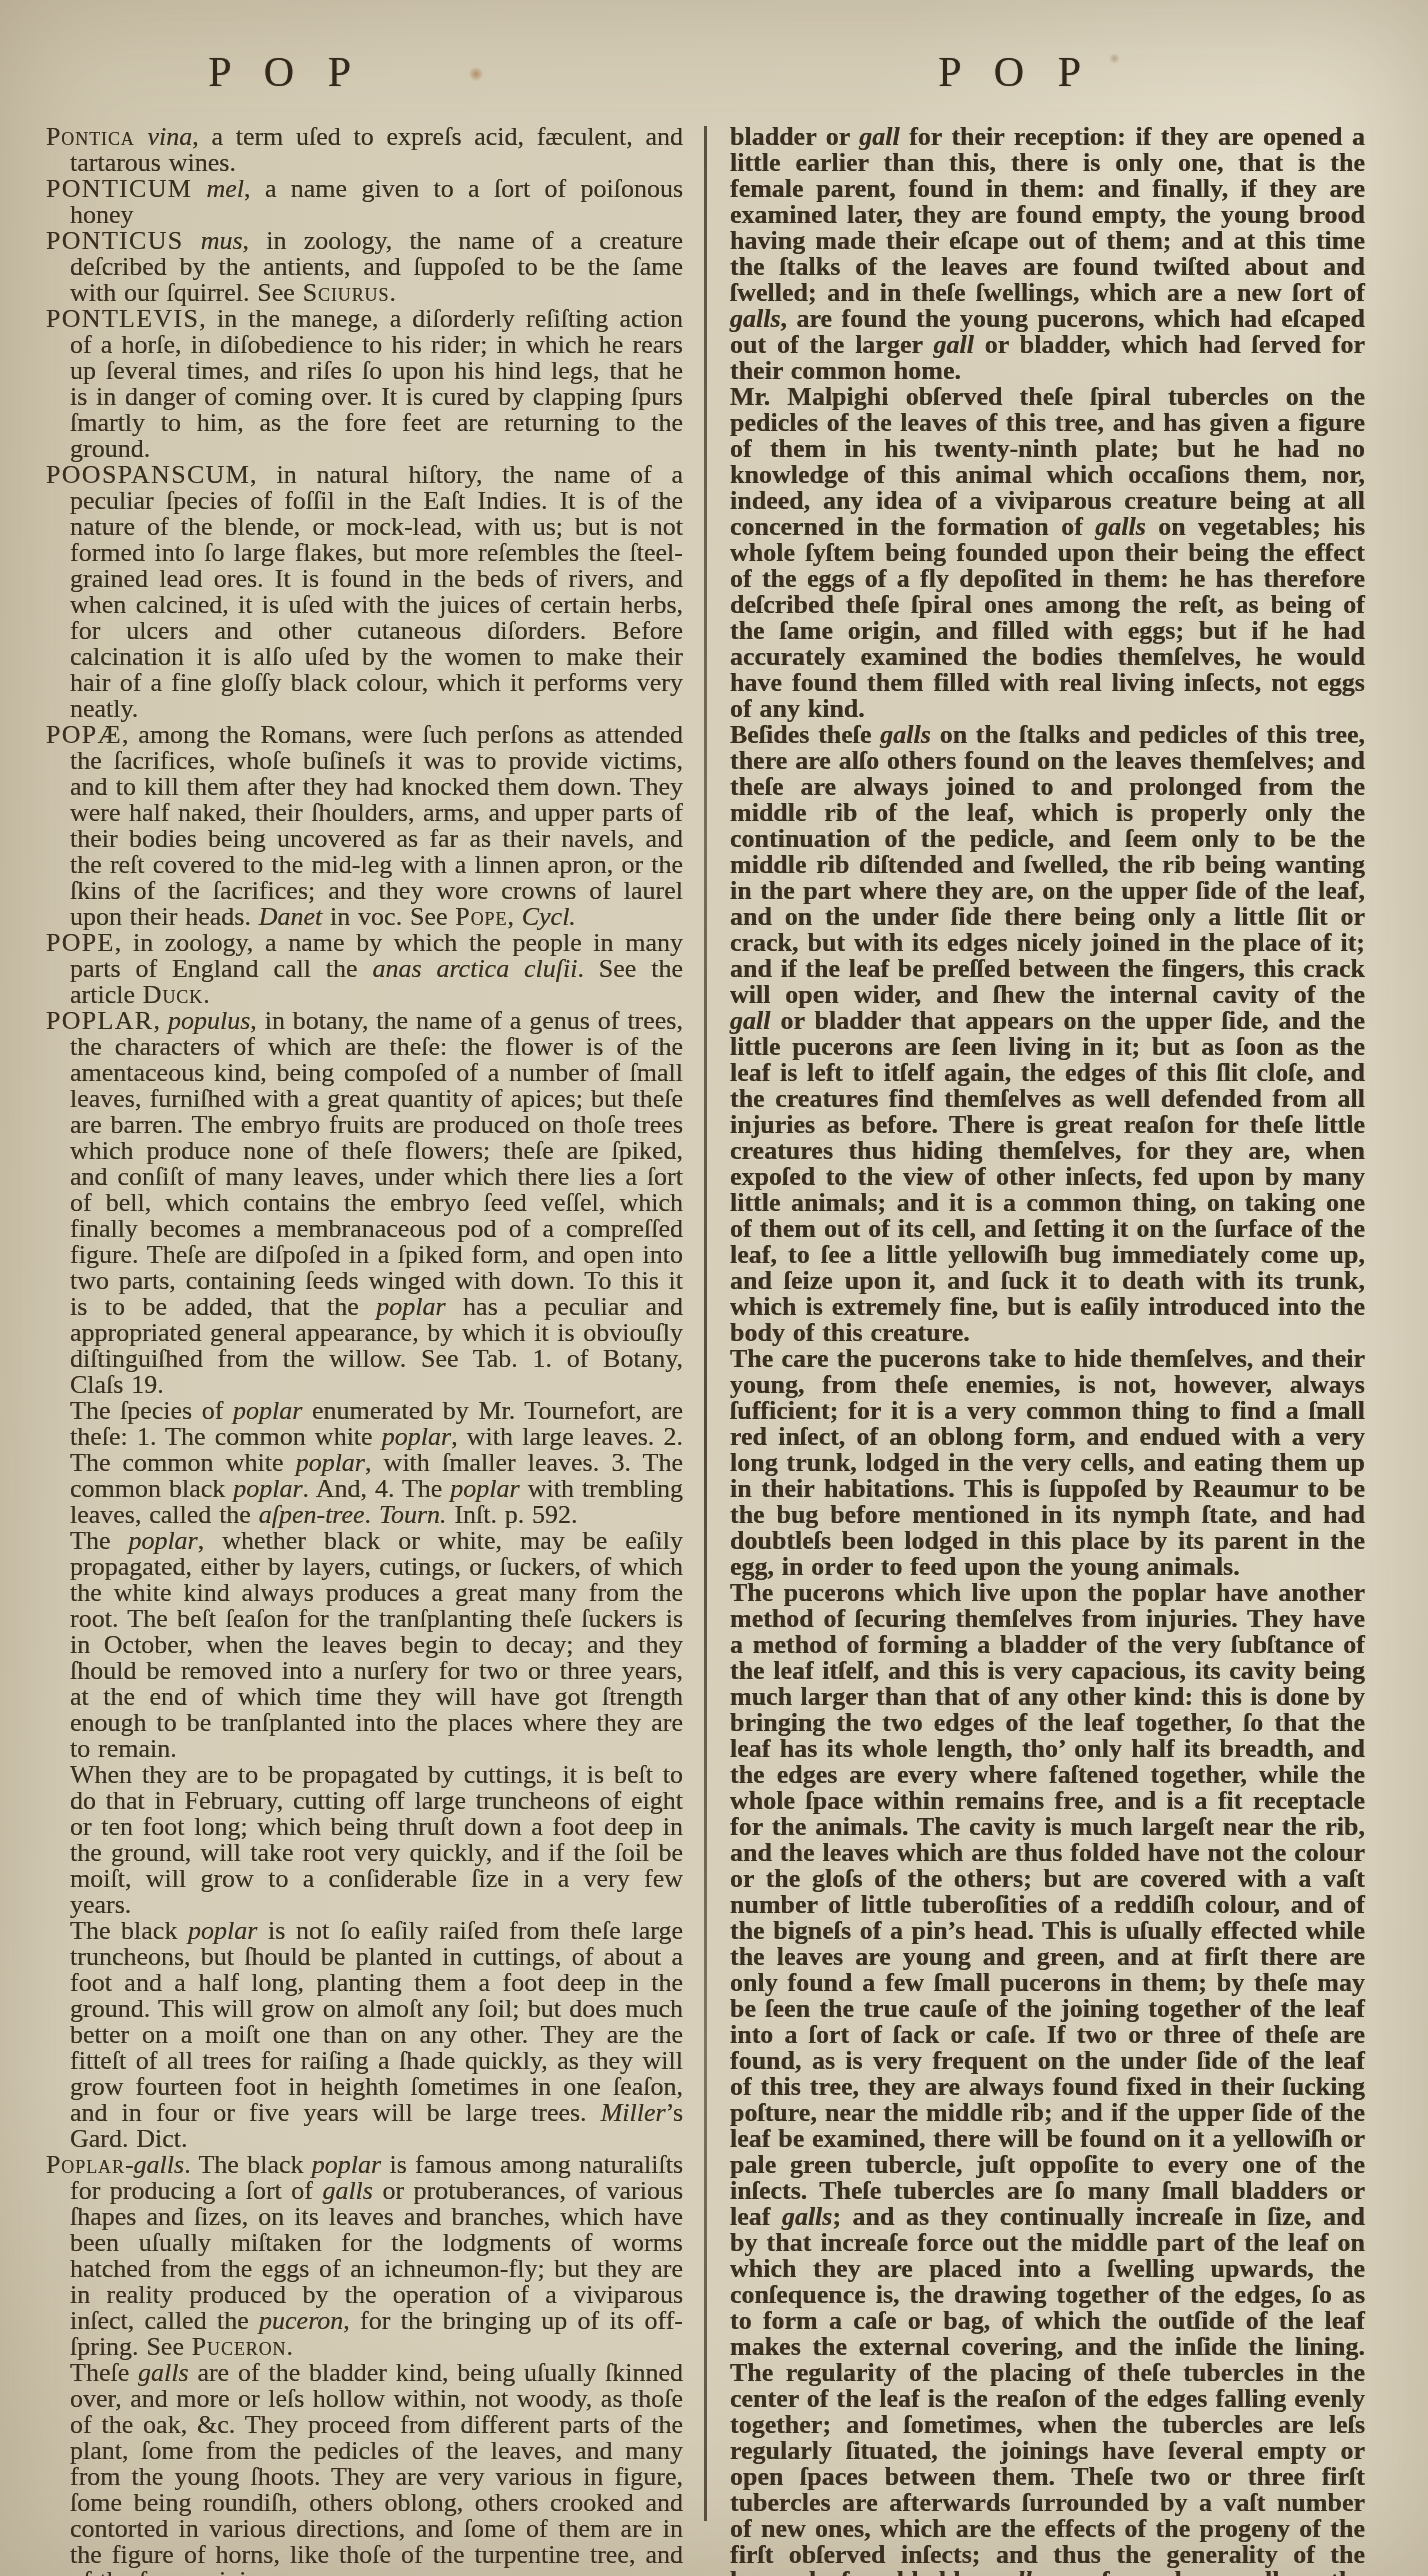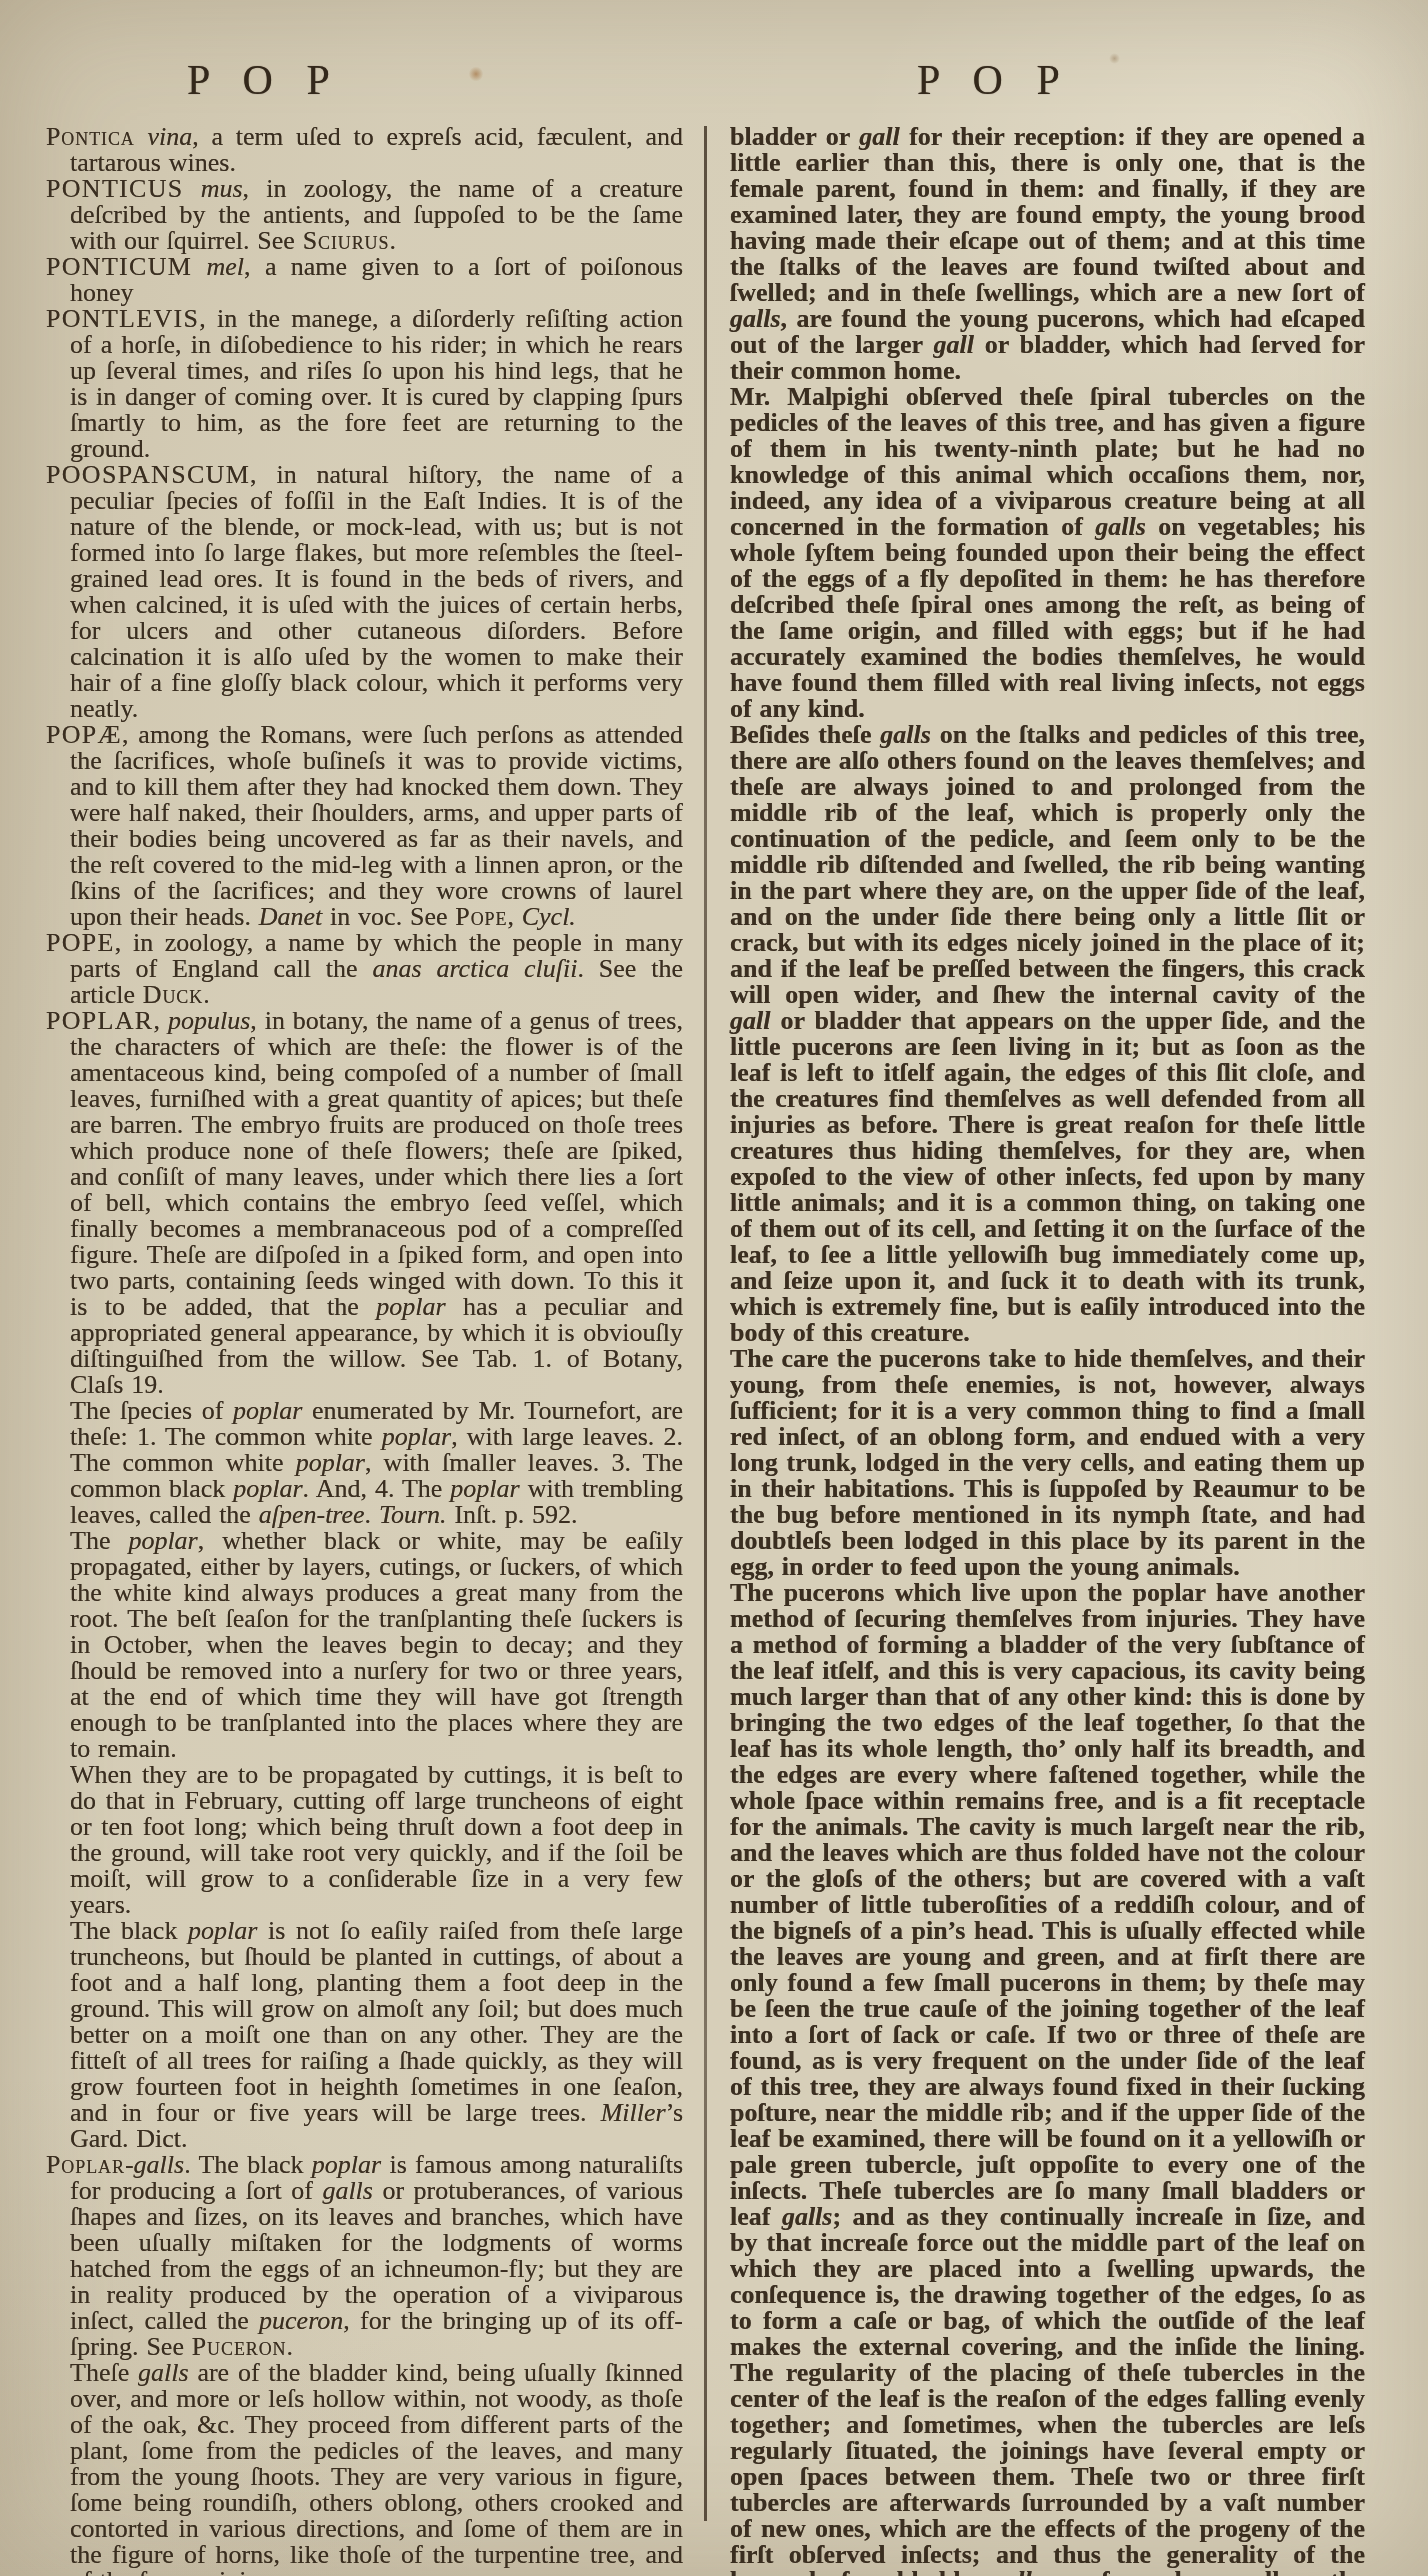--- a/index.html
+++ b/index.html
@@ -24,23 +24,23 @@
     color:var(--ink);
   }
   .stain{
     position:absolute;border-radius:50%;pointer-events:none;
   }
   .stain.s1{left:469px;top:66px;width:14.2px;height:16px;
     background:radial-gradient(circle, rgba(152,94,38,0.55), rgba(152,94,38,0.0) 70%);}
   .stain.s2{left:1109px;top:53px;width:10.7px;height:10.7px;
     background:radial-gradient(circle, rgba(120,85,45,0.35), rgba(120,85,45,0.0) 70%);}
   .running-head{
-    position:absolute;top:56px;width:196px;
+    position:absolute;top:48px;width:196px;
     font-size:42px;letter-spacing:10.7px;word-spacing:1.8px;
-    color:#33281b;
+    text-align:center;color:#33281b;
     text-shadow:0 0 0.9px rgba(50,38,24,0.6);
   }
   .head-left{left:187px;}
   .head-right{left:917px;}
   .divider{
     position:absolute;left:704px;top:126px;width:2.7px;height:2395px;
     background:linear-gradient(to bottom,
       rgba(69,56,41,0.85) 0%, rgba(69,56,41,0.65) 30%,
       rgba(69,56,41,0.9) 55%, rgba(69,56,41,0.6) 80%, rgba(69,56,41,0.85) 100%);
   }
@@ -69,22 +69,22 @@
   <div class="stain s1"></div>
   <div class="stain s2"></div>
 
   <div class="running-head head-left">P O P</div>
   <div class="running-head head-right">P O P</div>
 
   <div class="divider"></div>
 
   <div class="col col-left" id="col-left">
       <div class="entry"><span class="sc">Pontica</span><span class="i"> vina</span>, a term uſed to expreſs acid, fæculent, and tartarous wines.</div>
+      <div class="entry"><span class="hw">PONTICUM</span><span class="i"> mel</span>, a name given to a ſort of poiſonous honey</div>
       <div class="entry"><span class="hw">PONTICUS</span><span class="i"> mus</span>, in zoology, the name of a creature deſcribed by the antients, and ſuppoſed to be the ſame with our ſquirrel. See <span class="sc">Sciurus</span>.</div>
-      <div class="entry"><span class="hw">PONTICUM</span><span class="i"> mel</span>, a name given to a ſort of poiſonous honey</div>
       <div class="entry"><span class="hw">PONTLEVIS</span>, in the manege, a diſorderly reſiſting action of a horſe, in diſobedience to his rider; in which he rears up ſeveral times, and riſes ſo upon his hind legs, that he is in danger of coming over. It is cured by clapping ſpurs ſmartly to him, as the fore feet are returning to the ground.</div>
       <div class="entry"><span class="hw">POOSPANSCUM</span>, in natural hiſtory, the name of a peculiar ſpecies of foſſil in the Eaſt Indies. It is of the nature of the blende, or mock-lead, with us; but is not formed into ſo large flakes, but more reſembles the ſteel-grained lead ores. It is found in the beds of rivers, and when calcined, it is uſed with the juices of certain herbs, for ulcers and other cutaneous diſorders. Before calcination it is alſo uſed by the women to make their hair of a fine gloſſy black colour, which it performs very neatly.</div>
       <div class="entry"><span class="hw">POPÆ</span>, among the Romans, were ſuch perſons as attended the ſacrifices, whoſe buſineſs it was to provide victims, and to kill them after they had knocked them down. They were half naked, their ſhoulders, arms, and upper parts of their bodies being uncovered as far as their navels, and the reſt covered to the mid-leg with a linnen apron, or the ſkins of the ſacrifices; and they wore crowns of laurel upon their heads. <span class="i">Danet</span>&nbsp;in voc. See <span class="sc">Pope</span>, <span class="i">Cycl.</span></div>
       <div class="entry"><span class="hw">POPE</span>, in zoology, a name by which the people in many parts of England call the <span class="i">anas arctica cluſii</span>. See the article <span class="sc">Duck</span>.</div>
       <div class="entry"><span class="hw">POPLAR</span>, <span class="i">populus</span>, in botany, the name of a genus of trees, the characters of which are theſe: the flower is of the amentaceous kind, being compoſed of a number of ſmall leaves, furniſhed with a great quantity of apices; but theſe are barren. The embryo fruits are produced on thoſe trees which produce none of theſe flowers; theſe are ſpiked, and conſiſt of many leaves, under which there lies a ſort of bell, which contains the embryo ſeed veſſel, which finally becomes a membranaceous pod of a compreſſed figure. Theſe are diſpoſed in a ſpiked form, and open into two parts, containing ſeeds winged with down. To this it is to be added, that the <span class="i">poplar</span>&nbsp;has a peculiar and appropriated general appearance, by which it is obviouſly diſtinguiſhed from the willow. See Tab. 1. of Botany, Claſs 19.</div>
       <div class="para">The ſpecies of <span class="i">poplar</span>&nbsp;enumerated by Mr. Tournefort, are theſe: 1. The common white <span class="i">poplar</span>, with large leaves. 2. The common white <span class="i">poplar</span>, with ſmaller leaves. 3. The common black <span class="i">poplar</span>. And, 4. The <span class="i">poplar</span>&nbsp;with trembling leaves, called the <span class="i">aſpen-tree</span>. <span class="i">Tourn.</span>&nbsp;Inſt. p. 592.</div>
       <div class="para">The <span class="i">poplar</span>, whether black or white, may be eaſily propagated, either by layers, cutings, or ſuckers, of which the white kind always produces a great many from the root. The beſt ſeaſon for the tranſplanting theſe ſuckers is in October, when the leaves begin to decay; and they ſhould be removed into a nurſery for two or three years, at the end of which time they will have got ſtrength enough to be tranſplanted into the places where they are to remain.</div>
       <div class="para">When they are to be propagated by cuttings, it is beſt to do that in February, cutting off large truncheons of eight or ten foot long; which being thruſt down a foot deep in the ground, will take root very quickly, and if the ſoil be moiſt, will grow to a conſiderable ſize in a very few years.</div>
       <div class="para">The black <span class="i">poplar</span>&nbsp;is not ſo eaſily raiſed from theſe large truncheons, but ſhould be planted in cuttings, of about a foot and a half long, planting them a foot deep in the ground. This will grow on almoſt any ſoil; but does much better on a moiſt one than on any other. They are the fitteſt of all trees for raiſing a ſhade quickly, as they will grow fourteen foot in heighth ſometimes in one ſeaſon, and in four or five years will be large trees. <span class="i">Miller</span>’s Gard. Dict.</div>
       <div class="entry"><span class="sc">Poplar</span>-<span class="i">galls</span>. The black <span class="i">poplar</span>&nbsp;is famous among naturaliſts for producing a ſort of <span class="i">galls</span>&nbsp;or protuberances, of various ſhapes and ſizes, on its leaves and branches, which have been uſually miſtaken for the lodgments of worms hatched from the eggs of an ichneumon-fly; but they are in reality produced by the operation of a viviparous inſect, called the <span class="i">puceron</span>, for the bringing up of its off-ſpring. See <span class="sc">Puceron</span>.</div>

